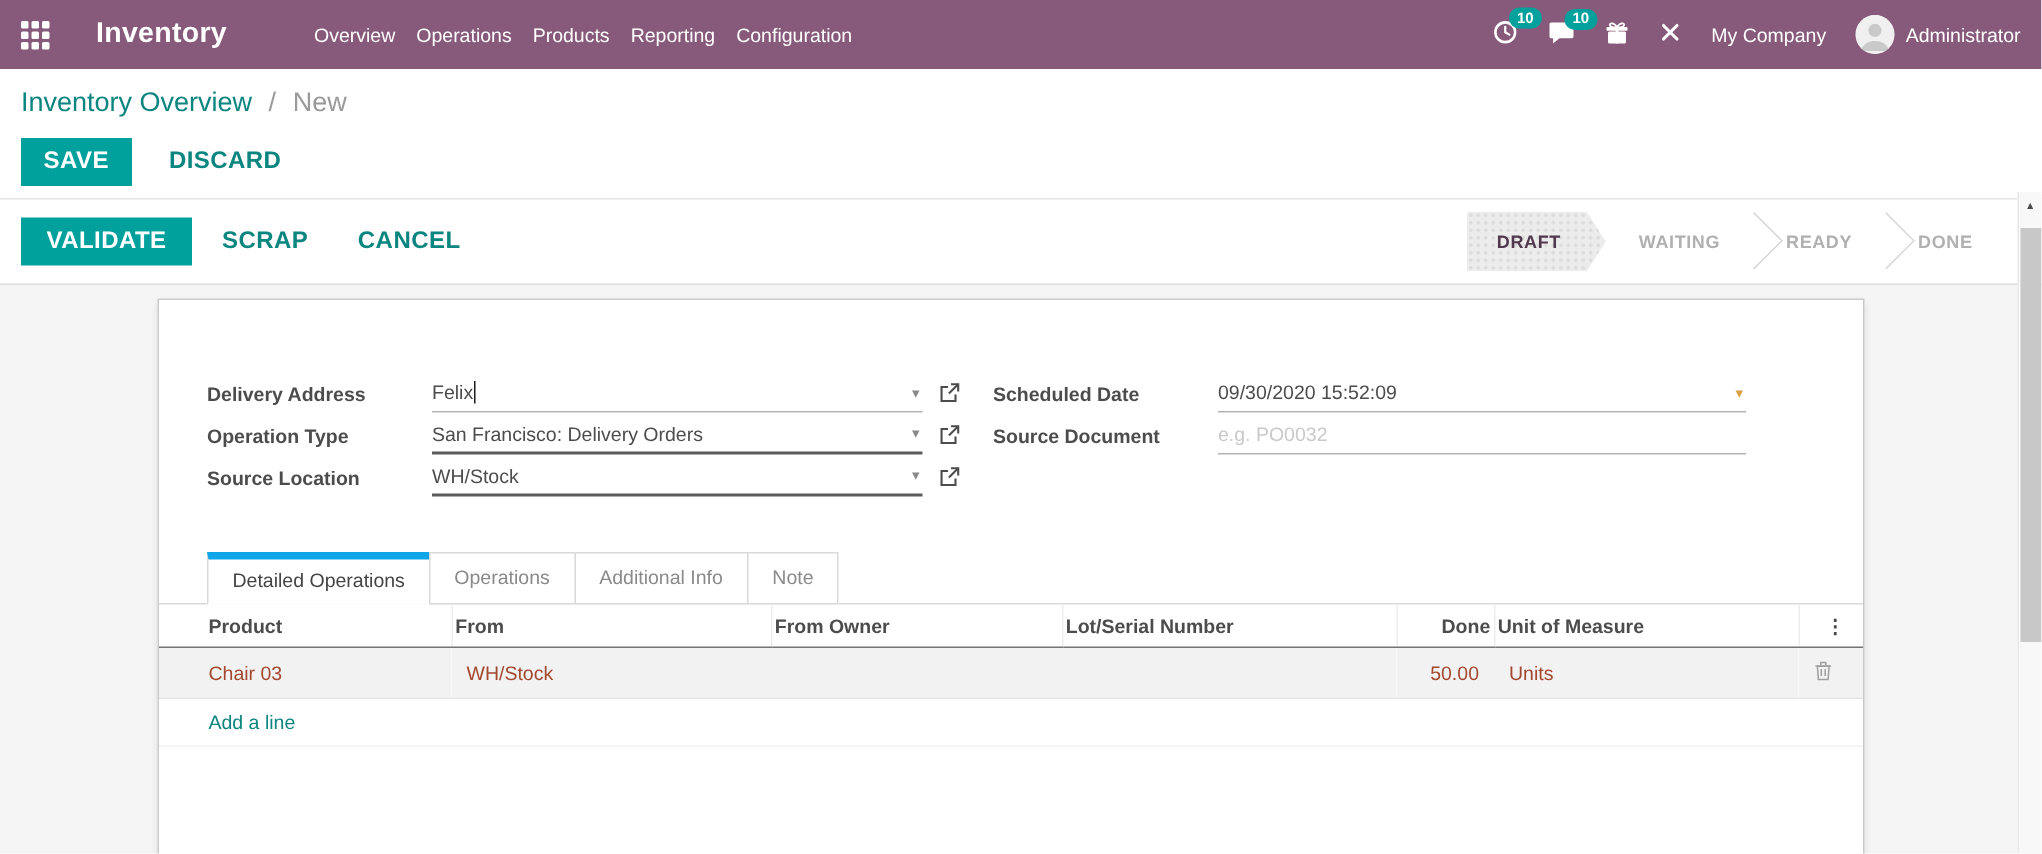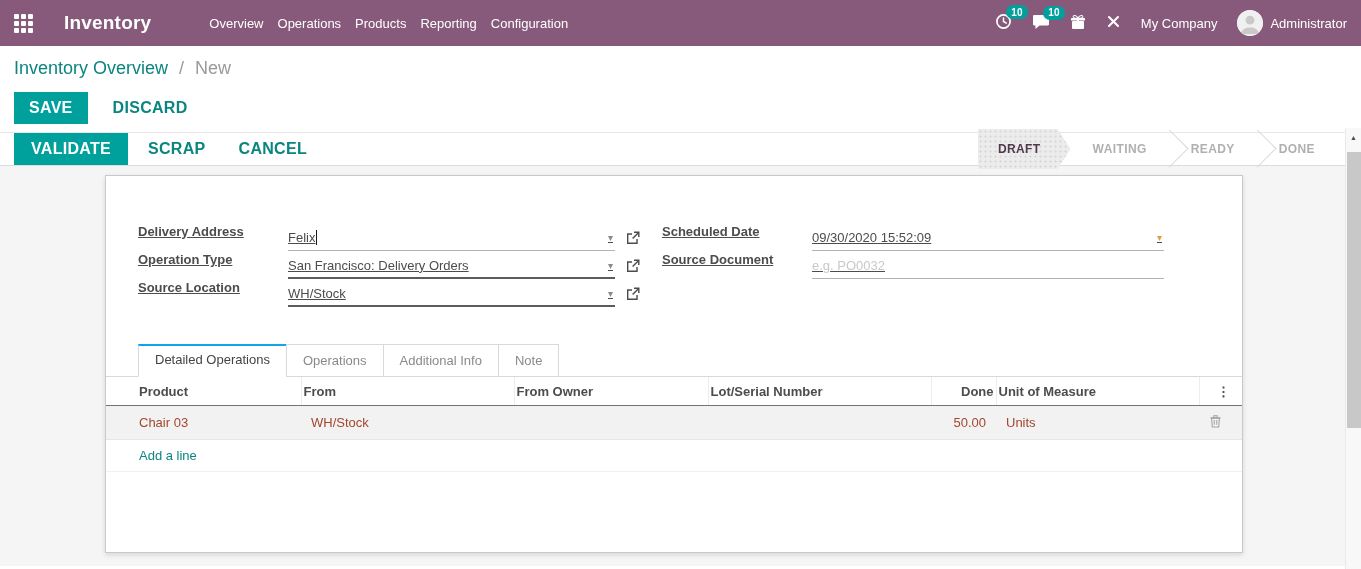--- a/index.html
+++ b/index.html
@@ -26,49 +26,49 @@
   .breadcrumb { font-size:18px; line-height:24px; }
   .breadcrumb .bc-link { color:#0b857f; cursor:pointer; }
   .breadcrumb .bc-sep { color:#9a9a9a; margin:0 6px; }
   .breadcrumb .bc-current { color:#9a9a9a; }
   .cp-buttons { margin-top:12px; display:flex; align-items:center; gap:10px; }
   .btn { font-size:16px; font-weight:700; letter-spacing:.3px; padding:7px 15px; border:none; cursor:pointer; background:transparent; font-family:inherit; }
   .btn-primary { background:#00A09D; color:#fff; }
   .btn-flat { color:#0b857f; }
 
   
-  .statusbar { height:34px; background:#fff; border-top:1px solid #e6e6e6; border-bottom:1px solid #dcdcdc; display:flex; align-items:center; padding-left:14px; position:relative; }
+  .statusbar { height:58px; background:#fff; border-top:1px solid #e6e6e6; border-bottom:1px solid #dcdcdc; display:flex; align-items:center; padding-left:14px; position:relative; }
   .statusbar .btn-primary { padding:7px 17px; }
   .statusbar .btn-flat { padding:7px 13px; }
   .sb-buttons { display:flex; align-items:center; gap:7px; }
   .pipeline { margin-left:auto; display:flex; align-items:stretch; height:40px; margin-right:24px; }
   .state { position:relative; display:flex; align-items:center; font-size:12px; font-weight:700; letter-spacing:.4px; color:#b0b0b0; padding:0 22px; cursor:pointer; }
   .state.active { color:#51394d; background-color:#ececec; background-image:radial-gradient(#dcdcdc 1px, transparent 1.2px); background-size:5px 5px; clip-path:polygon(0 0, calc(100% - 13px) 0, 100% 50%, calc(100% - 13px) 100%, 0 100%); padding:0 30px 0 20px; }
   .state .chev { position:absolute; right:-14px; top:6px; width:27px; height:27px; border-top:1px solid #d8d8d8; border-right:1px solid #d8d8d8; transform:rotate(45deg); pointer-events:none; }
 
   
   .content { background:#f5f5f6; height:400px; padding-top:9px; }
   .sheet { margin-left:105px; width:1138px; height:378px; background:#fff; border:1px solid #c9c9c9; box-shadow:0 2px 5px rgba(0,0,0,.12); padding-top:48px; }
   .fields-group { display:grid; grid-template-columns:1fr 1fr; column-gap:22px; margin:0 78px 0 32px; }
-  .field-row { display:flex; height:28px;text-decoration:underline; }
+  .field-row { display:flex; align-items:center; height:28px; }
   .field-label { width:150px; flex-shrink:0; font-weight:700; color:#4c4c4c; font-size:13px; cursor:default; }
   .field-box { flex:1; display:flex; align-items:center; min-width:0; }
   .field-input { flex:1; display:flex; align-items:center; height:25px; border-bottom:1px solid #b3b3b3; font-size:13px; color:#4c4c4c; cursor:text; position:relative; }
   .field-input.required { border-bottom:2px solid #5c5c5c; }
   .field-input .caret { margin-left:auto; color:#8a8a8a; font-size:10px; padding-right:2px; cursor:pointer; }
   .field-input .caret.date { color:#dca144; }
   .field-input .placeholder { color:#c9c9c9; }
   .text-cursor { display:inline-block; width:1px; height:15px; background:#1a1a1a; margin-left:1px; }
   .ext-link { margin-left:11px; display:flex; align-items:center; cursor:pointer; flex-shrink:0; }
 
   
   .notebook { margin-top:36px; }
   .tab-bar { display:flex; border-bottom:1px solid #d9d9d9; padding-left:32px; }
   .tab { padding:8px 16px 8px; font-size:13px; color:#8a8a8a; background:#fff; border:1px solid #d9d9d9; border-bottom:1px solid #d9d9d9; margin-bottom:-1px; margin-right:-1px; cursor:pointer; white-space:nowrap; }
-  .tab.active { color:#444; border-top:2px solid #0ea5e9; border-bottom:1px solid #fff; padding-top:6px; }
+  .tab.active { color:#444; border-top:5px solid #0ea5e9; border-bottom:1px solid #fff; padding-top:6px; }
 
   
   table.o-list { width:100%; border-collapse:collapse; font-size:13px; table-layout:fixed; }
   .o-list th { font-weight:700; color:#4c4c4c; text-align:left; padding:7px 2px 6px; border-bottom:1px solid #737373; border-left:1px solid #ededed; cursor:pointer; }
   .o-list th:first-child { border-left:none; padding-left:33px; }
   .o-list th.num, .o-list td.num { text-align:right; }
   .o-list th.kebab-cell { text-align:right; padding-right:12px; cursor:pointer; }
   .o-list td { padding:8px 10px; border-bottom:1px solid #e6e6e6; overflow:hidden; white-space:nowrap; }
   .o-list tr.data-row { background:#f2f2f2; color:#a3472e; cursor:pointer;margin-top:21px; }
   .o-list tr.data-row td:first-child { padding-left:33px; }

